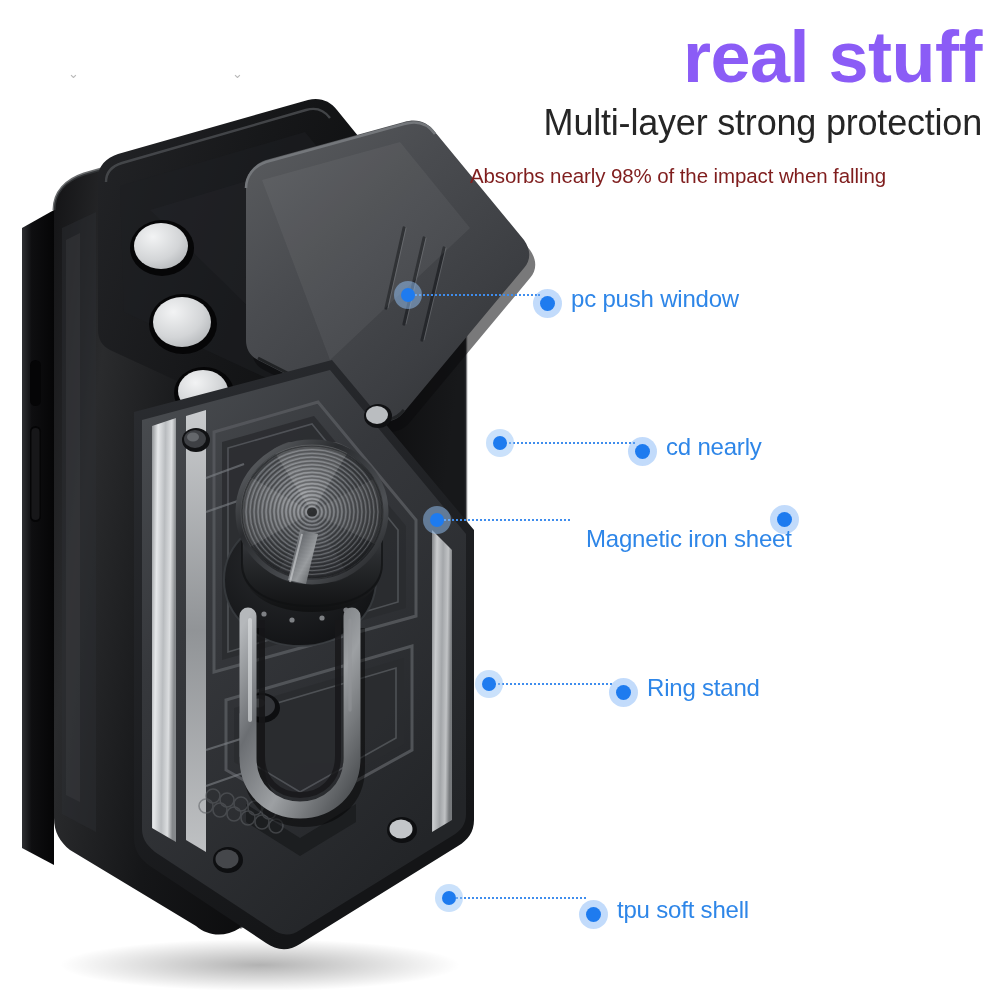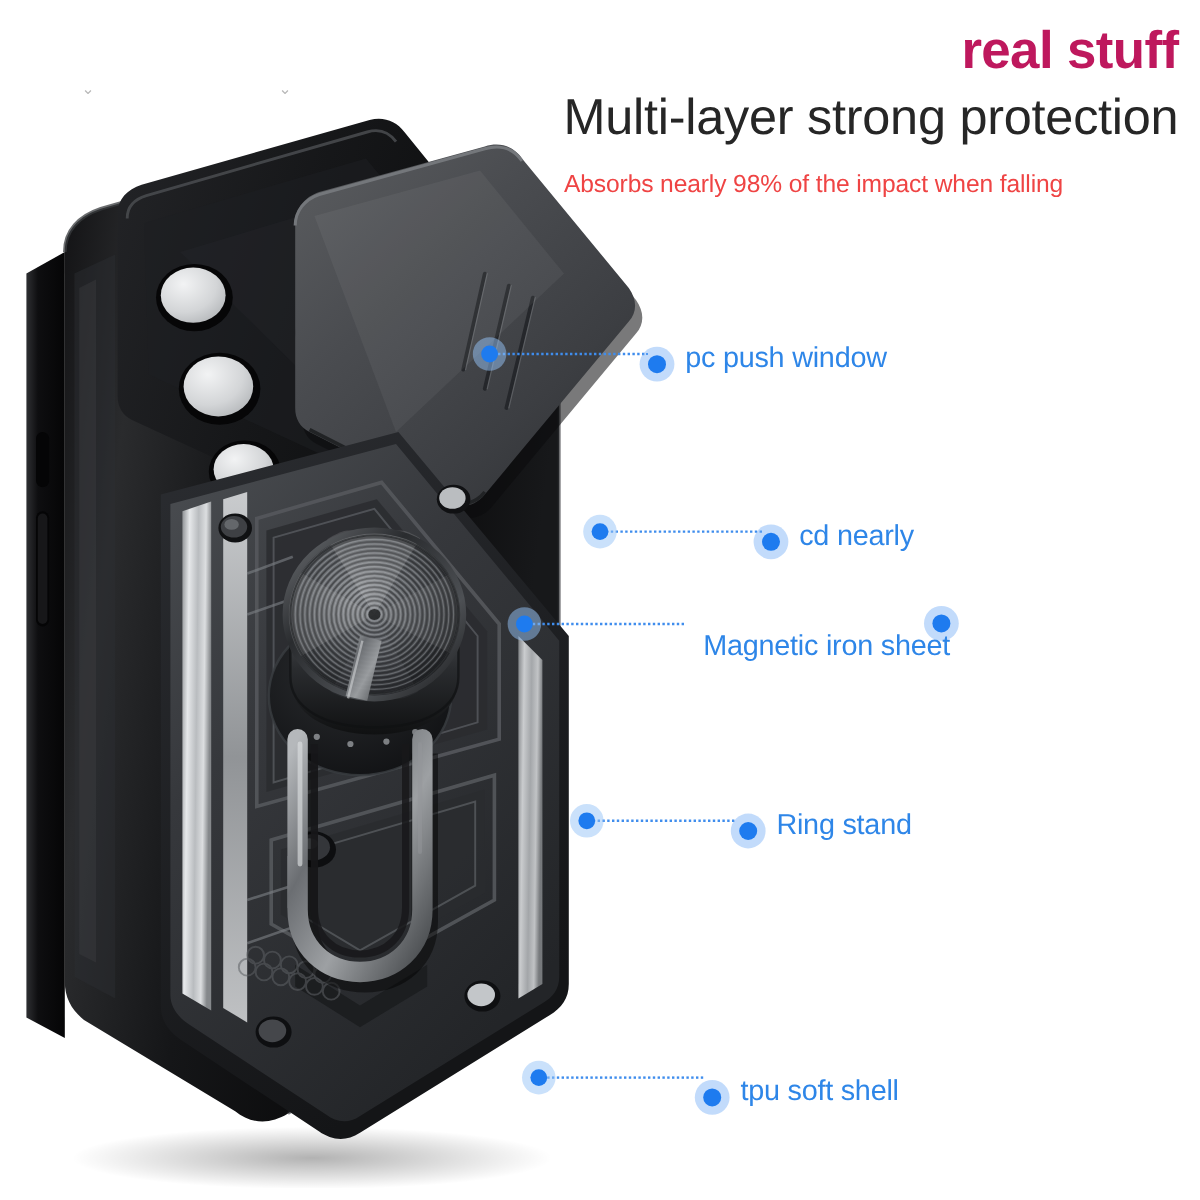--- a/index.html
+++ b/index.html
@@ -7,30 +7,30 @@
     width:1000px;height:1000px;
     background:#ffffff;
     font-family:"Liberation Sans","DejaVu Sans",sans-serif;
     overflow:hidden;position:relative;
   }
   #stage{position:absolute;inset:0;width:1000px;height:1000px;}
 
   
   .txt-wrap{position:absolute;right:18px;top:20px;width:600px;text-align:right;}
   .headline{
-    font-size:44px;font-weight:700;color:#be185d;
+    font-size:72px;font-weight:700;color:#8b5cf6;
     letter-spacing:-0.5px;line-height:1.04;margin:0;
   }
   .subhead{
-    font-size:42px;font-weight:400;color:#262626;
+    font-size:36px;font-weight:400;color:#262626;
     line-height:1.12;margin:8px 0 0 0;letter-spacing:-0.2px;
   }
   .body-lines{margin:18px 0 0 0;text-align:center;padding-right:8px;}
   .body-line{
-    font-size:20.5px;color:#ef4444;line-height:1.45;
+    font-size:20.5px;color:#7f1d1d;line-height:1.45;
     letter-spacing:-0.1px;white-space:nowrap;
   }
 
   
   .callout{position:absolute;display:flex;align-items:flex-end;}
   .dot{
     width:15px;height:15px;border-radius:50%;
     background:#1e7bef;
     box-shadow:0 0 0 7px rgba(110,170,245,.42);
     flex:none;

